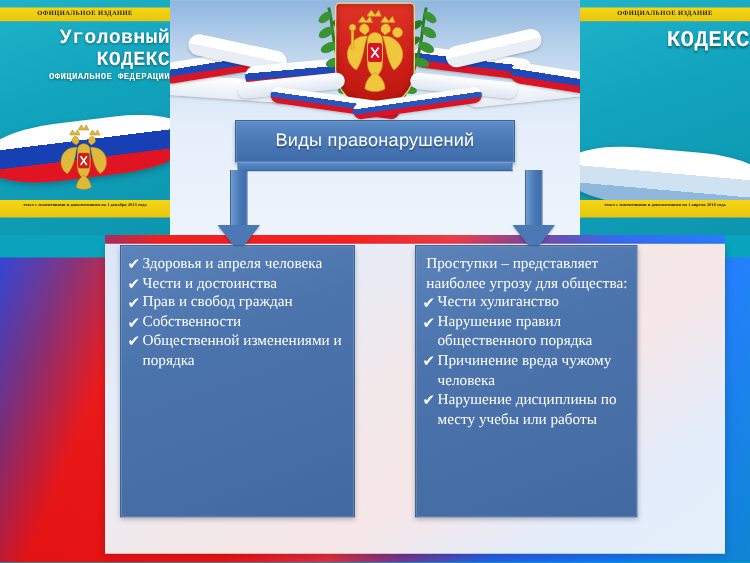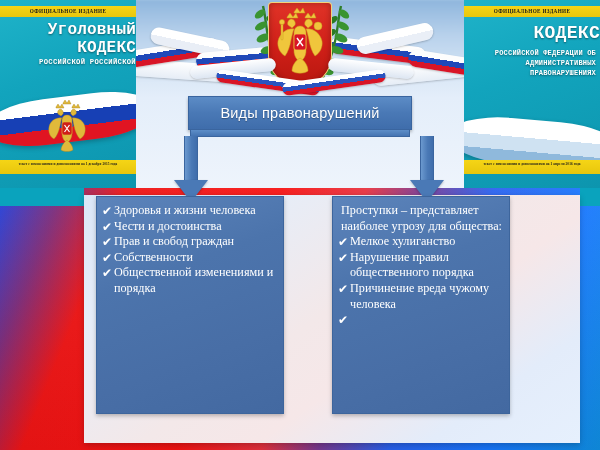--- a/index.html
+++ b/index.html
@@ -309,21 +309,21 @@
 
     <div class="shield-ribbon sr3"></div>
     <div class="shield-ribbon sr4"></div>
     <div class="shield-ribbon sr1"></div>
     <div class="shield-ribbon sr2"></div>
 
     <div class="book left">
       <div class="book-strip top">ОФИЦИАЛЬНОЕ ИЗДАНИЕ</div>
       <div class="book-title bt-a">Уголовный</div>
       <div class="book-title bt-b">КОДЕКС</div>
-      <div class="book-title bt-c">РОССИЙСКОЙ РОССИЙСКОЙ</div>
+      <div class="book-title bt-c">ОФИЦИАЛЬНОЕ ФЕДЕРАЦИИ</div>
       <div class="book-flag"></div>
       <svg class="book-emblem" viewBox="0 0 42 54">
         <g fill="#e0b93a" stroke="#a8801a" stroke-width="0.4">
           <path d="M10 7 l2-3 2 3 2-3 2 4 -8 0z"></path>
           <path d="M26 7 l2-3 2 3 2-3 2 4 -8 0z"></path>
           <path d="M17 3 l2-3 2 3 2-3 2 4 -8 0z"></path>
           <path d="M14 9 c-2 1 -3 3 -2 5 l3 2 2-2 c1-2 -1-5 -3-5z"></path>
           <path d="M28 9 c2 1 3 3 2 5 l-3 2 -2-2 c-1-2 1-5 3-5z"></path>
           <path d="M21 15 c-3 0 -5 2 -5 5 l0 14 c0 4 2 7 5 9 c3-2 5-5 5-9 l0-14 c0-3 -2-5 -5-5z"></path>
           <path d="M16 18 C10 17 4 21 3 27 C2 32 4 37 8 39 C11 36 13 31 14 26 C15 22 15 19 16 18z"></path>
@@ -332,21 +332,20 @@
         </g>
         <rect x="16" y="22" width="10" height="13" rx="2" fill="#cf1f18" stroke="#e0b93a" stroke-width="0.6"></rect>
         <path d="M18.5 25 l5 7 M23.5 25 l-5 7" stroke="#ffffff" stroke-width="1.2"></path>
       </svg>
       <div class="book-strip bot">текст с изменениями и дополнениями на 1 декабря 2015 года</div>
     </div>
 
     <div class="book right">
       <div class="book-strip top">ОФИЦИАЛЬНОЕ ИЗДАНИЕ</div>
       <div class="book-title bt-a">КОДЕКС</div>
-      <div class="book-title bt-c">РОССИЙСКОЙ ФЕДЕРАЦИИ ОБ АДМИНИСТРАТИВНЫХ ПРАВОНАРУШЕНИЯХ</div>
       <div class="book-flag"></div>
       <div class="book-strip bot">текст с изменениями и дополнениями на 1 апреля 2016 года</div>
     </div>
   </div>
 
   <div class="lower">
     <div class="lower-bg"></div>
     <div class="teal-l"></div>
     <div class="teal-r"></div>
     <div class="slide-card"></div>
@@ -366,21 +365,21 @@
     </div>
     <div class="arrow right">
       <div class="shaft"></div>
       <div class="head"></div>
     </div>
 
     <div class="content-box cb-left">
       <ul class="cb-list">
         <li>
           <span class="tick">✔</span>
-          <span>Здоровья и жизни человека</span>
+          <span>Здоровья и апреля человека</span>
         </li>
         <li>
           <span class="tick">✔</span>
           <span>Чести и достоинства</span>
         </li>
         <li>
           <span class="tick">✔</span>
           <span>Прав и свобод граждан</span>
         </li>
         <li>
@@ -392,30 +391,31 @@
           <span>Общественной изменениями и порядка</span>
         </li>
       </ul>
     </div>
 
     <div class="content-box cb-right">
       <div class="cb-lead">Проступки – представляет наиболее угрозу для общества:</div>
       <ul class="cb-list">
         <li>
           <span class="tick">✔</span>
-          <span>Мелкое хулиганство</span>
+          <span>Чести хулиганство</span>
         </li>
         <li>
           <span class="tick">✔</span>
           <span>Нарушение правил общественного порядка</span>
         </li>
         <li>
           <span class="tick">✔</span>
           <span>Причинение вреда чужому человека</span>
         </li>
         <li>
           <span class="tick">✔</span>
+          <span>Нарушение дисциплины по месту учебы или работы</span>
         </li>
       </ul>
     </div>
 
   </div>
 </div>
 
 </body></html>

